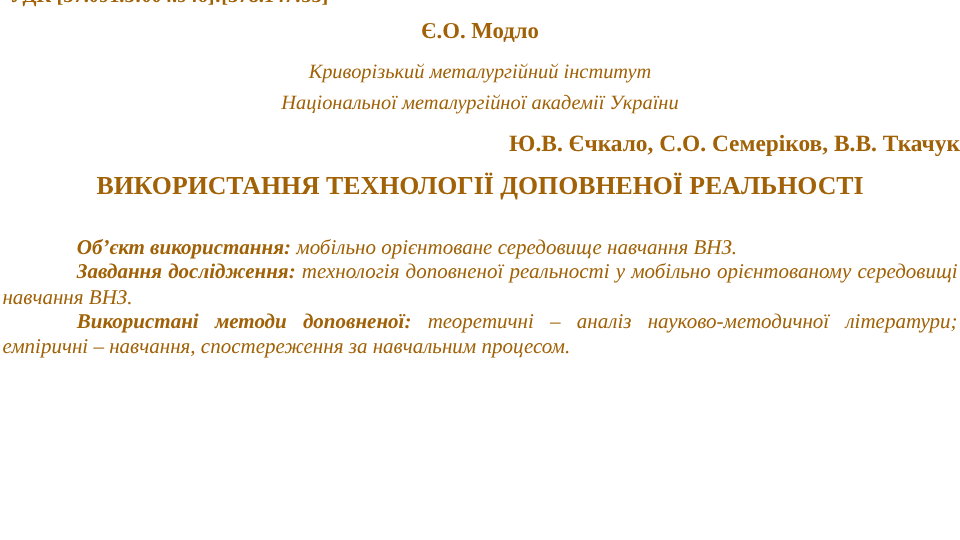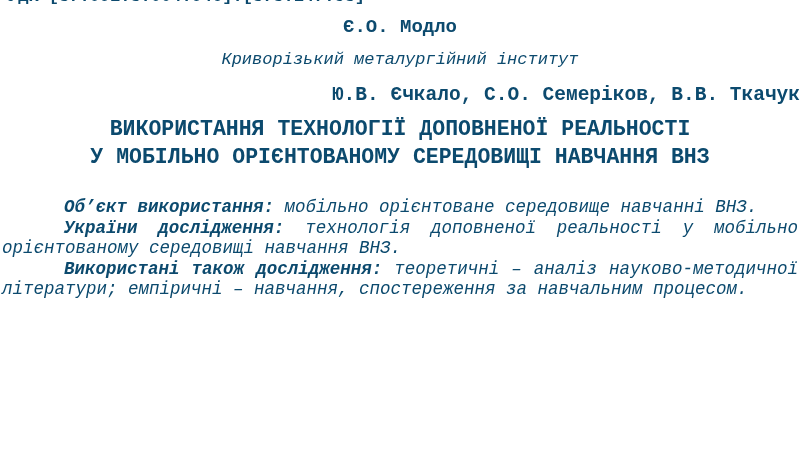--- a/index.html
+++ b/index.html
@@ -10,22 +10,22 @@
   body {
     width: 800px;
     height: 450px;
     overflow: hidden;
   }
   .page {
     position: relative;
     width: 800px;
     height: 450px;
     overflow: hidden;
-    font-family: Liberation Mono, monospace;
-    color: #0c4a6e;
+    font-family: Liberation Serif, serif;
+    color: #a16207;
     background: #ffffff;
   }
   .udc {
     margin-top: -13px;
     padding-left: 8px;
     font-weight: bold;
     font-size: 17px;
     line-height: 20px;
     white-space: nowrap;
   }
@@ -74,32 +74,32 @@
 <body>
 
 <div class="page">
 
   <div class="udc">УДК [37.091.3:004.946]:[378.147:53]</div>
 
   <div class="center author-line">Є.О. Модло</div>
 
   <div class="center aff aff-first">Криворізький металургійний інститут</div>
 
+  <div class="center aff">Національної металургійної академії України</div>
 
   <div class="center authors-second">Ю.В. Єчкало, С.О. Семеріков, В.В. Ткачук</div>
 
 
   <div class="center paper-title">
     <div>ВИКОРИСТАННЯ ТЕХНОЛОГІЇ ДОПОВНЕНОЇ РЕАЛЬНОСТІ</div>
-    <div>У МОБІЛЬНО ОРІЄНТОВАНОМУ СЕРЕДОВИЩІ НАВЧАННЯ ВНЗ</div>
   </div>
 
   <div class="abstract">
 
 
-    <p><span class="lead">Об’єкт використання:</span> <span>мобільно орієнтоване середовище навчанні ВНЗ.</span></p>
+    <p><span class="lead">Об’єкт використання:</span> <span>мобільно орієнтоване середовище навчання ВНЗ.</span></p>
 
-    <p><span class="lead">України дослідження:</span> <span>технологія доповненої реальності у мобільно орієнтованому середовищі навчання ВНЗ.</span></p>
+    <p><span class="lead">Завдання дослідження:</span> <span>технологія доповненої реальності у мобільно орієнтованому середовищі навчання ВНЗ.</span></p>
 
-    <p><span class="lead">Використані також дослідження:</span> <span>теоретичні – аналіз науково-методичної літератури; емпіричні – навчання, спостереження за навчальним процесом.</span></p>
+    <p><span class="lead">Використані методи доповненої:</span> <span>теоретичні – аналіз науково-методичної літератури; емпіричні – навчання, спостереження за навчальним процесом.</span></p>
   </div>
 
 </div>
 
 </body></html>

